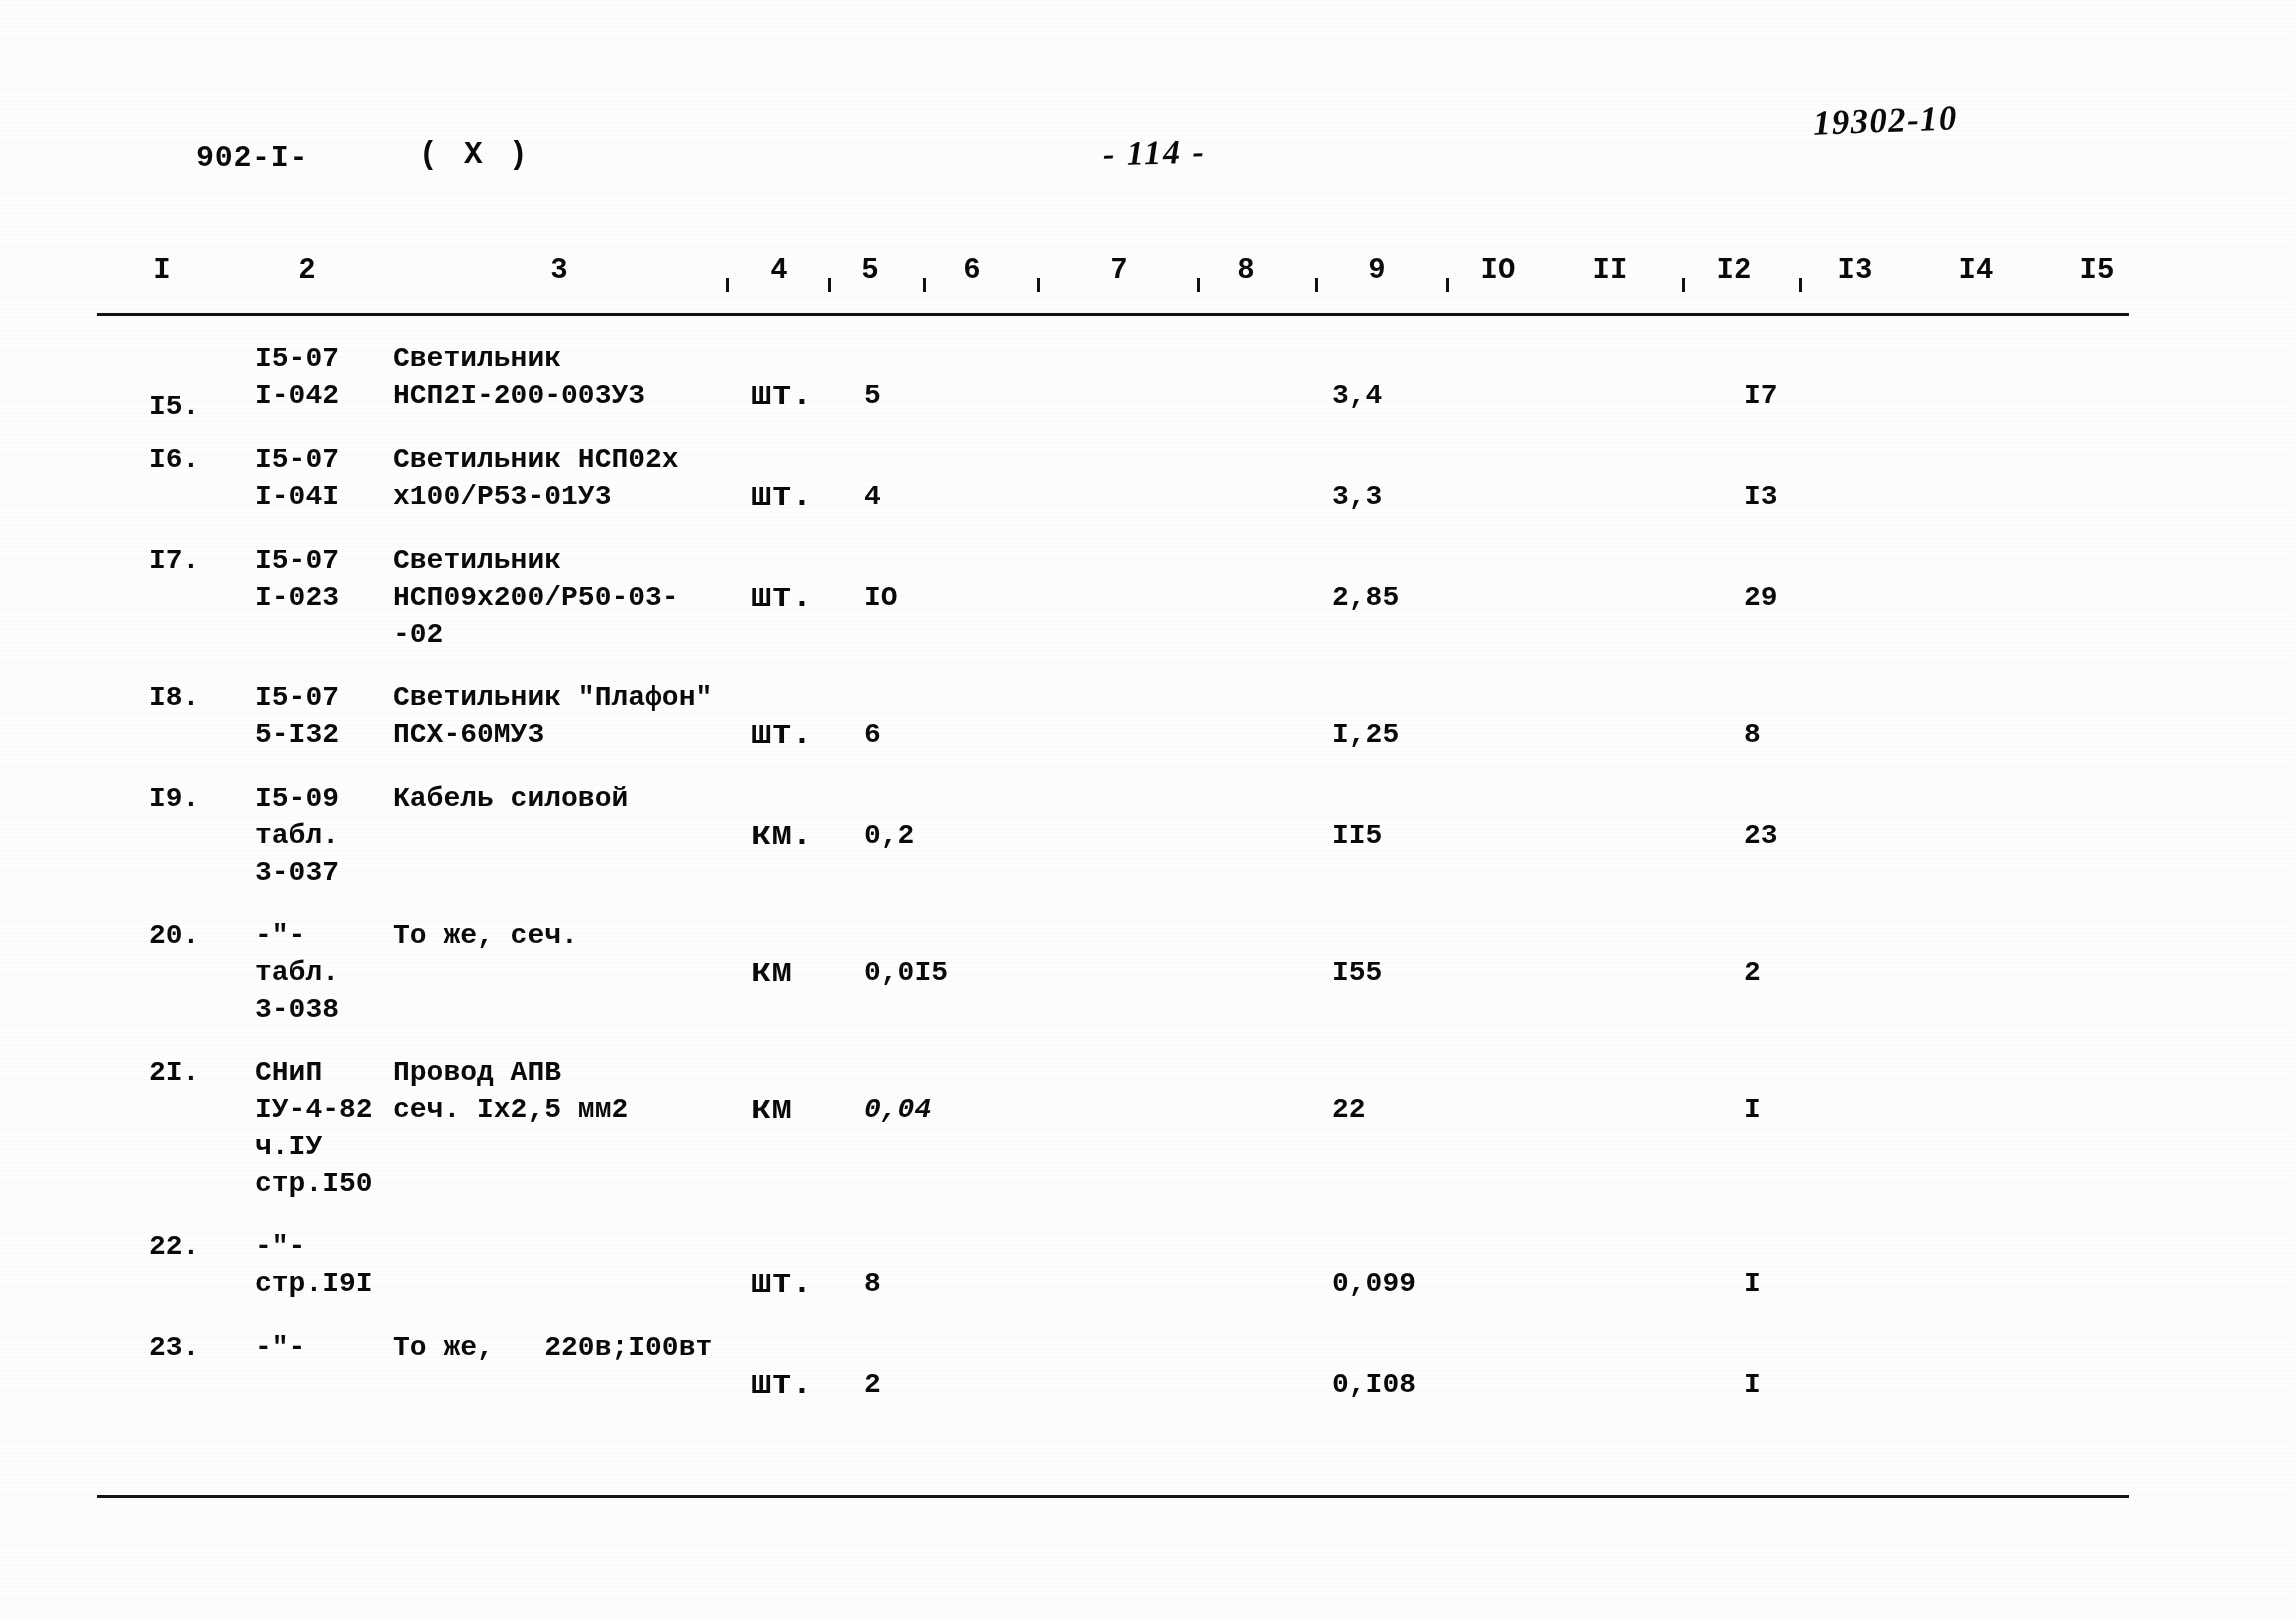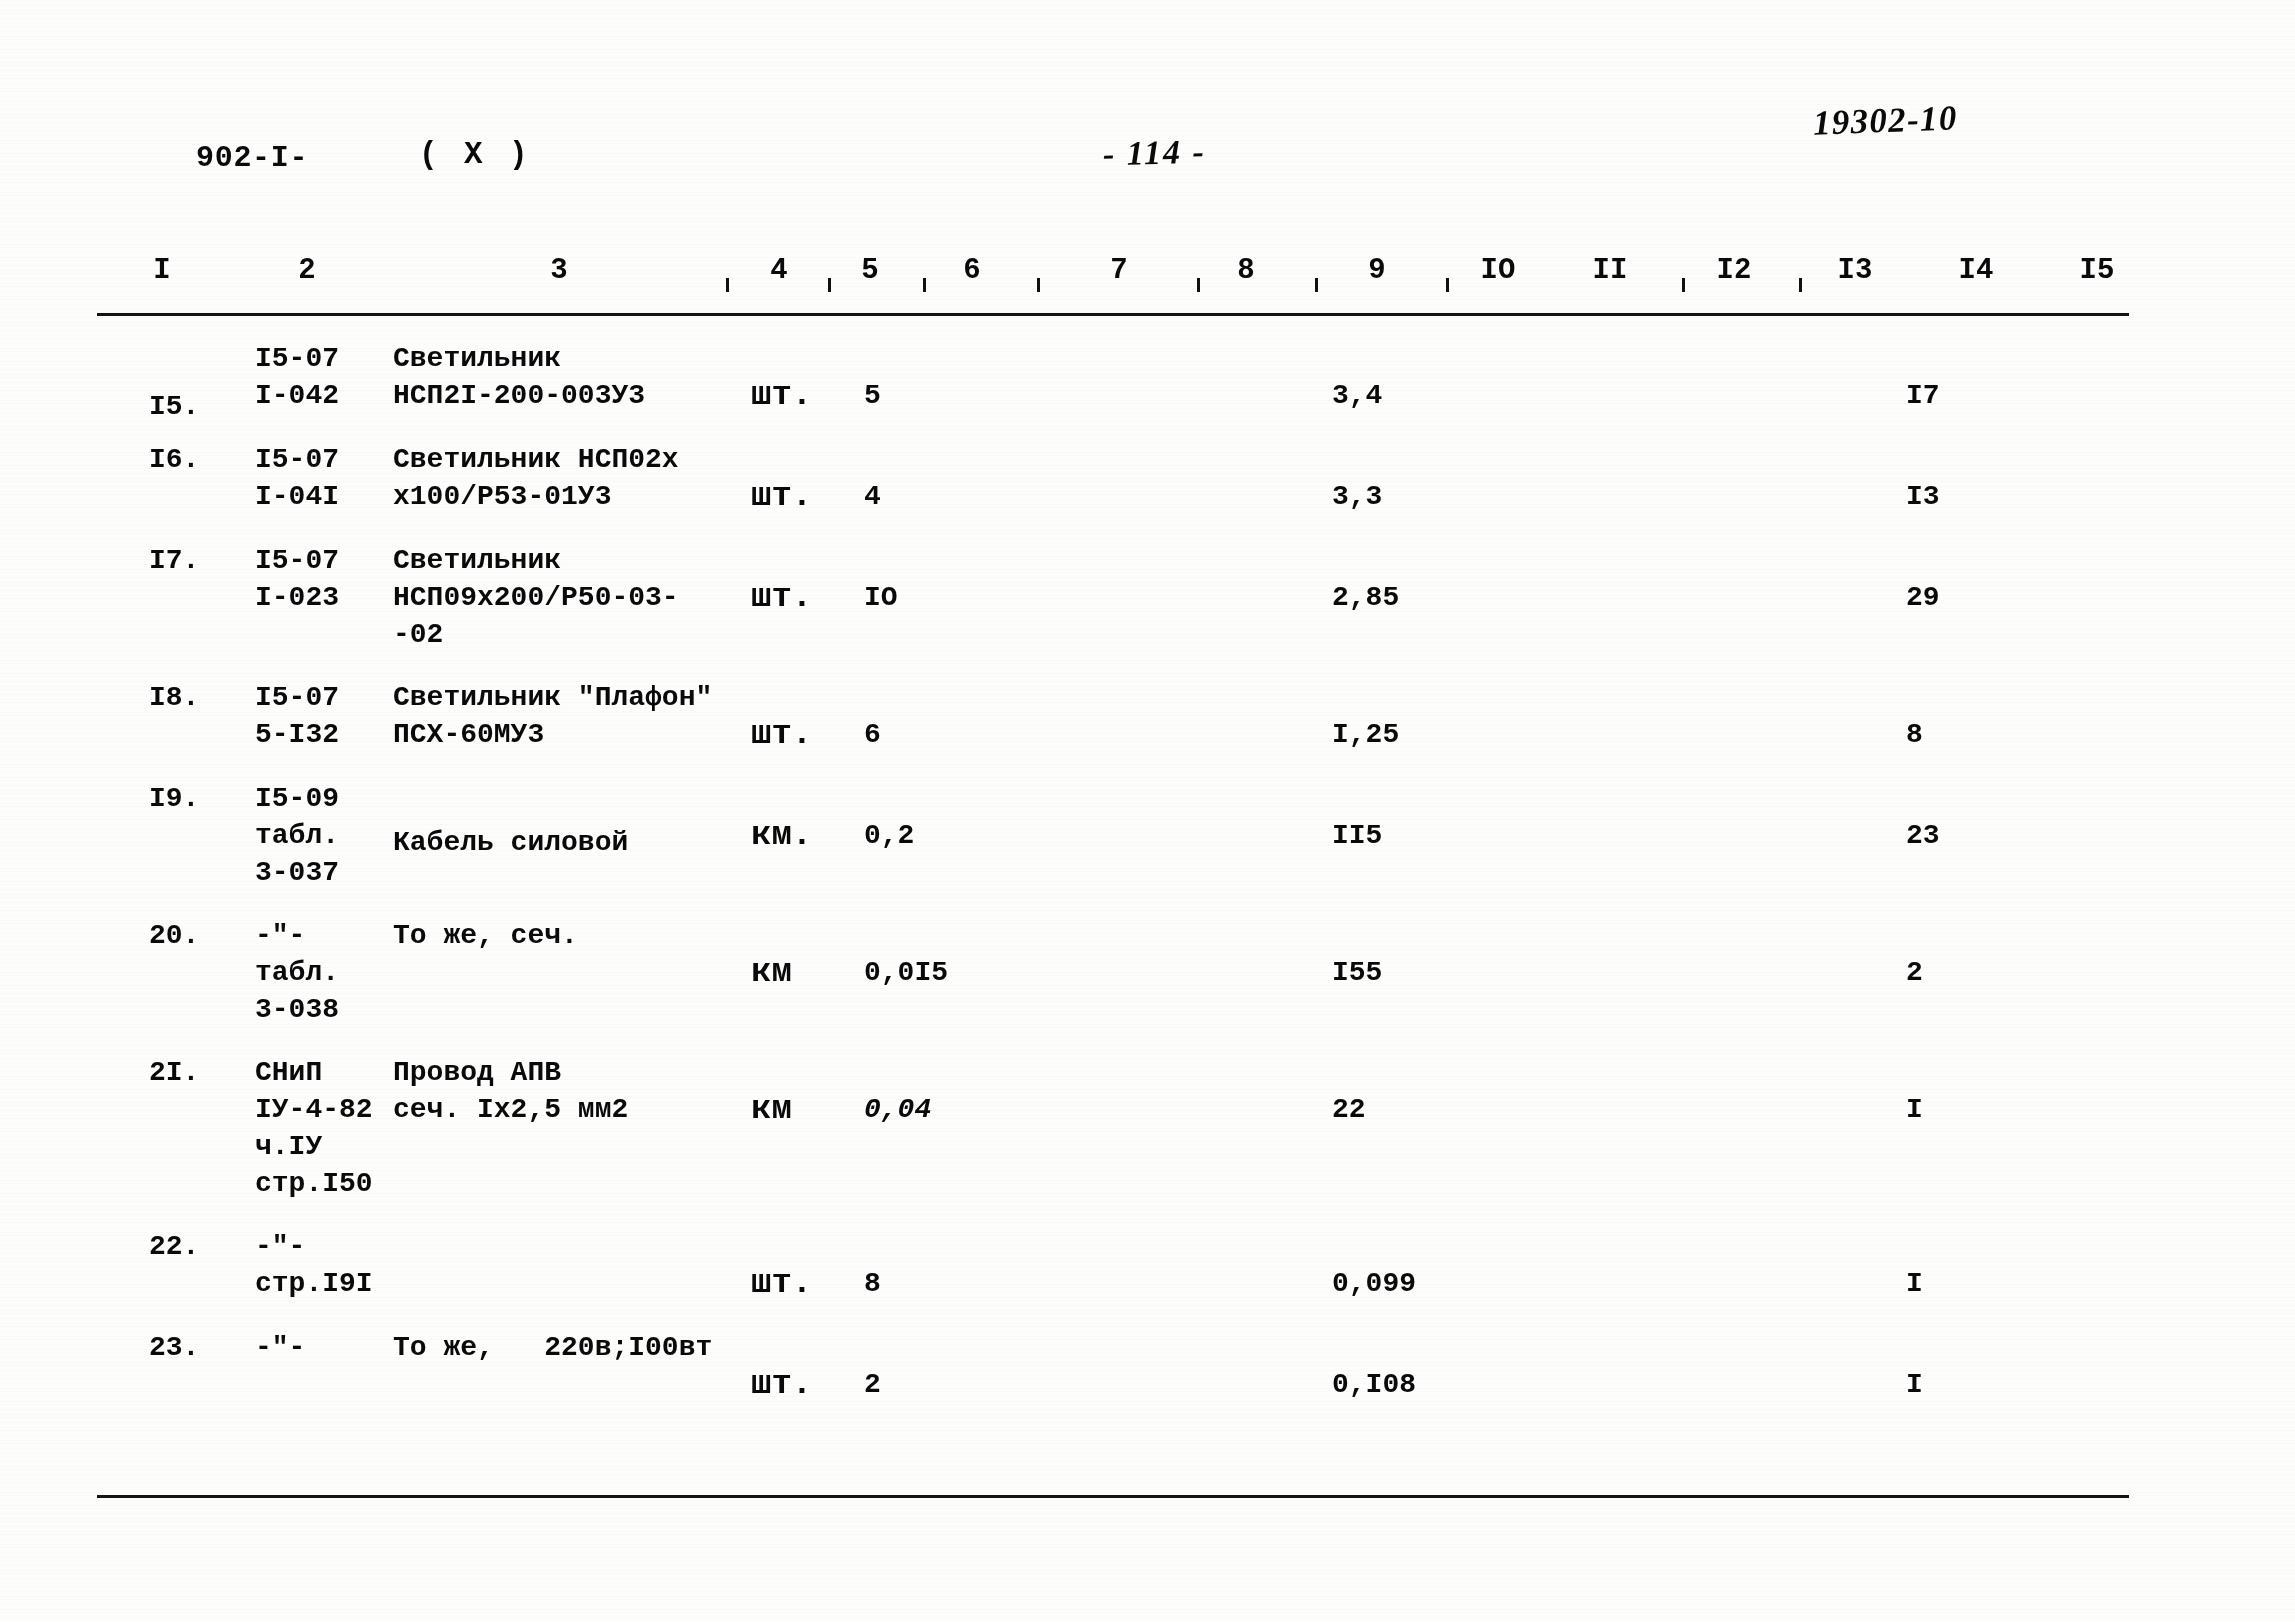--- a/index.html
+++ b/index.html
@@ -120,21 +120,21 @@
     line-height: 37px;
     letter-spacing: 0px;
     white-space: pre;
   }
   .c-num   { left: 149px;  width: 98px; }
   .c-code  { left: 255px;  width: 151px; }
   .c-name  { left: 393px;  width: 419px; }
   .c-unit  { left: 751px; width: 98px; font-size: 34px; }
   .c-qty   { left: 864px; width: 144px; text-align: left; }
   .c-price { left: 1332px; width: 157px; text-align: left; }
-  .c-sum   { left: 1906px; width: 131px; text-align: left; }
+  .c-sum   { left: 1744px; width: 131px; text-align: left; }
 
   .stack { display: block; }
   .stack span { display: block; }
 
   
   #grain {
     position: absolute;
     inset: 0;
     pointer-events: none;
     opacity: 0.035;
@@ -217,21 +217,21 @@
         <div class="cell c-code stack" style="top: 0px;"><span>I5-07</span><span>5-I32</span></div>
         <div class="cell c-name stack" style="top: 0px;"><span>Светильник "Плафон"</span><span>ПСХ-60МУ3</span></div>
         <div class="cell c-unit stack" style="top: 37px;"><span>шт.</span></div>
         <div class="cell c-qty stack" style="top: 37px;"><span>6</span></div>
         <div class="cell c-price stack" style="top: 37px;"><span>I,25</span></div>
         <div class="cell c-sum stack" style="top: 37px;"><span>8</span></div>
       </div>
       <div class="row" style="height: 137px;">
         <div class="cell c-num stack" style="top: 0px;"><span>I9.</span></div>
         <div class="cell c-code stack" style="top: 0px;"><span>I5-09</span><span>табл.</span><span>3-037</span></div>
-        <div class="cell c-name stack" style="top: 0px; margin-top: 44px;"><span>Кабель силовой</span></div>
+        <div class="cell c-name stack" style="top: 0px;"><span>Кабель силовой</span></div>
         <div class="cell c-unit stack" style="top: 37px;"><span>км.</span></div>
         <div class="cell c-qty stack" style="top: 37px;"><span>0,2</span></div>
         <div class="cell c-price stack" style="top: 37px;"><span>II5</span></div>
         <div class="cell c-sum stack" style="top: 37px;"><span>23</span></div>
       </div>
       <div class="row" style="height: 137px;">
         <div class="cell c-num stack" style="top: 0px;"><span>20.</span></div>
         <div class="cell c-code stack" style="top: 0px;"><span>-"-</span><span>табл.</span><span>3-038</span></div>
         <div class="cell c-name stack" style="top: 0px;"><span>То же, сеч.</span></div>
         <div class="cell c-unit stack" style="top: 37px;"><span>км</span></div>

